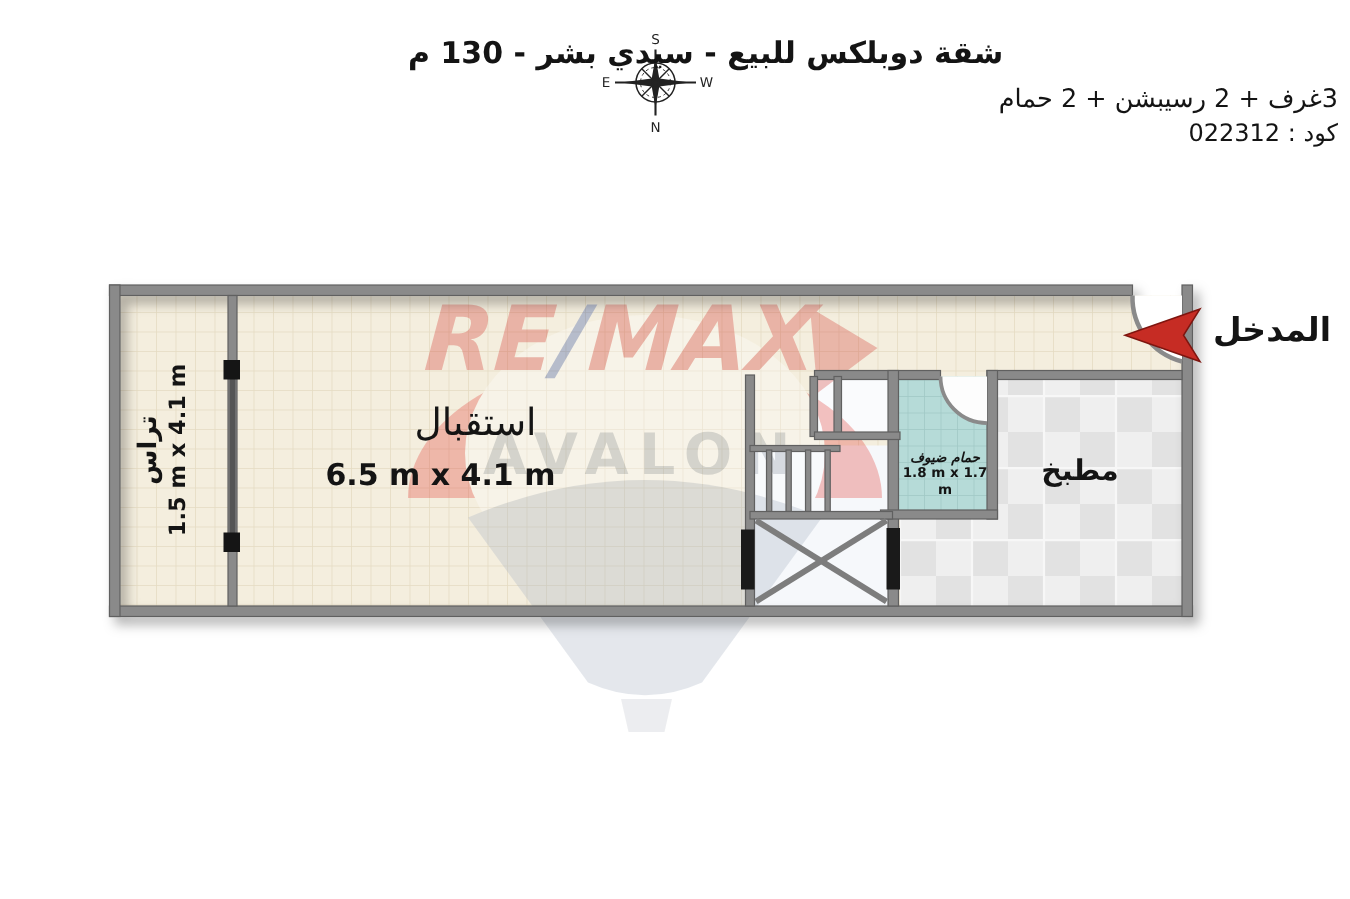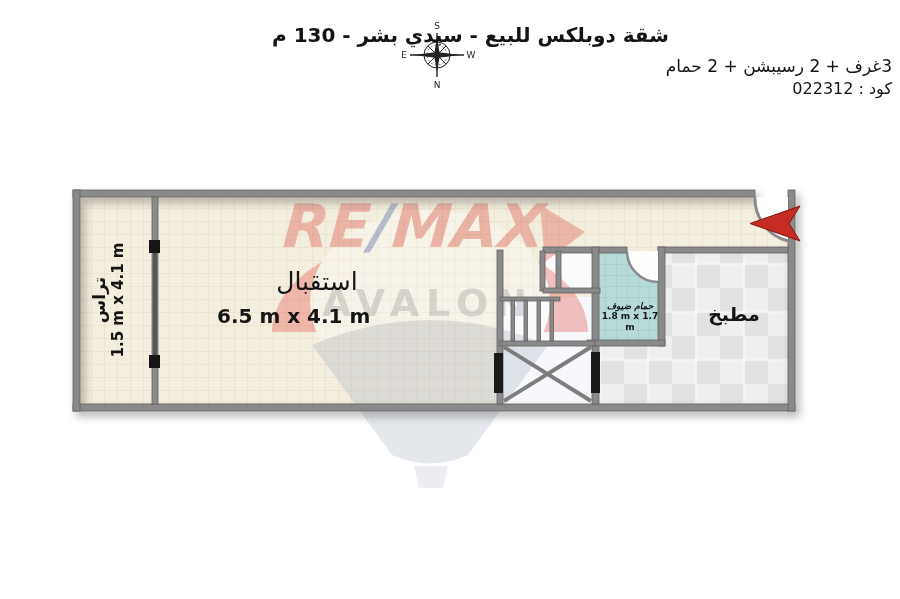--- a/index.html
+++ b/index.html
@@ -14,21 +14,21 @@
   #entrance{left:798px;top:208px;width:100px;text-align:center;font-size:22px;font-weight:bold;}
   #reception-name{left:217px;top:268px;width:200px;text-align:center;font-size:25px;font-weight:normal;}
   #reception-dims{left:217px;top:305px;width:200px;font-size:20px;font-weight:bold;}
   #terrace{left:42px;top:278px;width:140px;height:44px;transform:rotate(-90deg);
            text-align:center;}
   #terrace .nm{font-size:17px;font-weight:bold;}
   #terrace .dm{font-size:15px;font-weight:bold;}
   #bath{left:596px;top:301px;width:68px;text-align:center;}
   #bath .nm{font-size:9px;font-weight:bold;font-style:italic;}
   #bath .dm{font-size:9px;font-weight:bold;}
-  #kitchen-name{left:667px;top:304px;width:106px;text-align:center;font-size:19px;font-weight:bold;margin-left:14px;}
+  #kitchen-name{left:667px;top:304px;width:106px;text-align:center;font-size:19px;font-weight:bold;}
   #kitchen-dims{left:667px;top:337px;width:126px;text-align:center;font-size:17px;font-weight:bold;}
   #floor-label{left:708px;top:436px;width:120px;text-align:center;font-size:21px;font-weight:bold;}
 </style>
 </head>
 <body>
 
 <div id="stage">
 
   <svg id="plan-svg" width="900" height="599" viewBox="0 0 900 599">
     <defs>
@@ -135,20 +135,21 @@
       <text x="437" y="88" text-anchor="middle" font-size="9" stroke="none">N</text>
       <text x="404" y="58" text-anchor="middle" font-size="9" stroke="none">E</text>
       <text x="471" y="58" text-anchor="middle" font-size="9" stroke="none">W</text>
     </g>
   </svg>
 
   <div class="lbl rtl" id="title">شقة دوبلكس للبيع - سيدي بشر - 130 م</div>
   <div class="lbl rtl" id="subtitle">3غرف + 2 رسيبشن + 2 حمام</div>
   <div class="lbl rtl" id="code">كود : 022312</div>
 
+  <div class="lbl rtl" id="entrance">المدخل</div>
 
   <div class="lbl rtl" id="reception-name">استقبال</div>
   <div class="lbl" id="reception-dims">6.5 m x 4.1 m</div>
 
   <div class="lbl" id="terrace">
     <div class="nm rtl">تراس</div>
     <div class="dm">1.5 m x 4.1 m</div>
   </div>
 
   <div class="lbl" id="bath">

